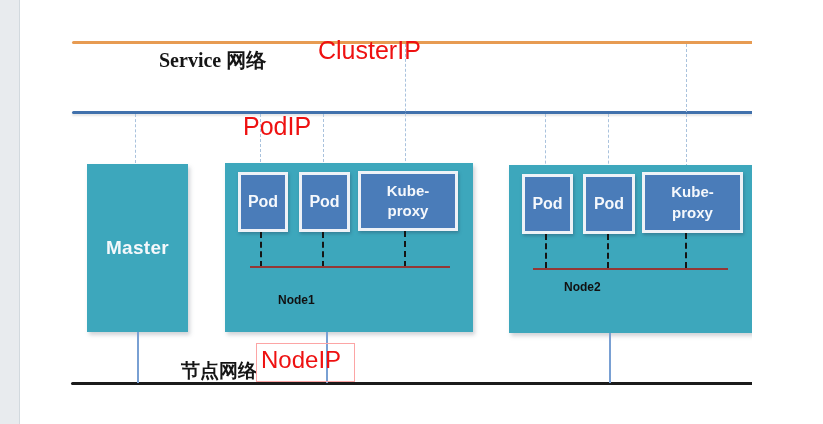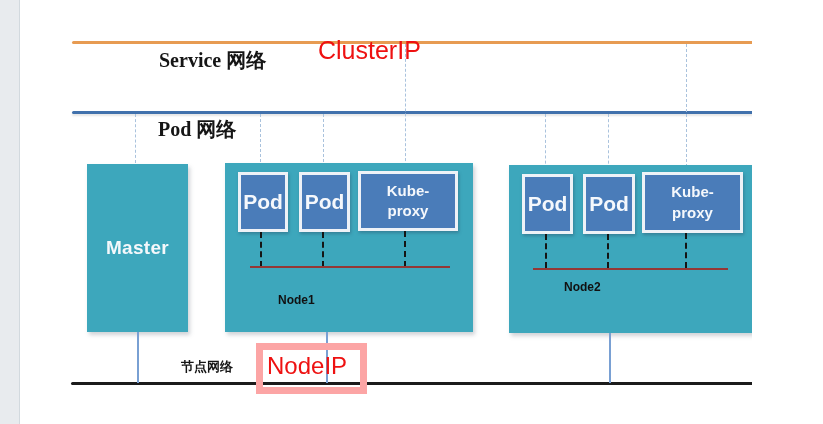--- a/index.html
+++ b/index.html
@@ -8,41 +8,41 @@
     overflow:hidden;font-family:"Liberation Sans",sans-serif;
   }
   .gutter{position:absolute;left:0;top:0;width:19px;height:424px;background:#e8ebee;border-right:1px solid #d2d9de;}
   .hline{position:absolute;border-radius:2px;}
   .service-line{left:72px;top:41px;width:691px;height:3px;background:#e79b52;}
   .podnet-line{left:72px;top:111px;width:691px;height:3px;background:#4171ac;box-shadow:0 2px 2px rgba(150,150,150,.25);}
   .nodenet-line{left:71px;top:382px;width:692px;height:3px;background:#1b1b1b;}
   .net-label{position:absolute;color:#151515;font-family:"Liberation Serif","DejaVu Serif",serif;font-weight:bold;font-size:20px;white-space:nowrap;}
   .svc-label{left:159px;top:47px;}
   .pod-label{left:158px;top:116px;}
-  .nodenet-label{left:181px;top:358px;font-size:13px;}
+  .nodenet-label{left:181px;top:358px;font-size:19px;}
   .red-ann{position:absolute;color:#ee1111;font-size:25px;font-weight:400;white-space:nowrap;}
   .cluster-ip{left:286px;top:36px;margin-left:32px;}
   .pod-ip{left:243px;top:112px;}
-  .nodeip-box{position:absolute;left:256px;top:343px;width:97px;height:37px;border:7px solid #fca5a5;background:transparent;}
+  .nodeip-box{position:absolute;left:256px;top:343px;width:97px;height:37px;border:1px solid #fca5a5;background:transparent;}
   .nodeip-box span{position:absolute;left:4px;top:2px;color:#ee1111;font-size:24px;white-space:nowrap;}
   .vdash{position:absolute;width:0;border-left:1px dashed #a9c2dd;}
   .bdash{position:absolute;width:0;border-left:2px dashed #151515;}
   .vsolid{position:absolute;width:2px;background:#79a0d3;}
   .busline{position:absolute;height:2px;background:#953735;}
   .tealbox{position:absolute;background:#3da7bc;box-shadow:2px 3px 4px rgba(120,130,140,.35);}
   .master-box{left:87px;top:164px;width:101px;height:168px;display:flex;align-items:center;justify-content:center;}
   .master-box .lbl{color:#f4f8fb;font-size:19px;font-weight:600;letter-spacing:.3px;}
   .node1-box{left:225px;top:163px;width:248px;height:169px;}
   .node2-box{left:509px;top:165px;width:248px;height:168px;}
   .node-lbl{position:absolute;color:#111;font-size:12px;font-weight:600;}
   .node1-lbl{left:278px;top:293px;}
   .node2-lbl{left:564px;top:280px;}
   .podbox{position:absolute;box-sizing:border-box;background:#4a7cb9;border:3px solid #eef2f7;
     box-shadow:1px 2px 3px rgba(40,60,90,.35);display:flex;align-items:center;justify-content:center;}
-  .podbox .lbl{color:#f5f8fc;font-size:21px;font-weight:600;}
+  .podbox .lbl{color:#f5f8fc;font-size:16px;font-weight:600;}
   .kpbox .lbl{font-size:15px;line-height:1.35;text-align:center;width:54px;}
   .n1p1{left:238px;top:172px;width:50px;height:60px;}
   .n1p2{left:299px;top:172px;width:51px;height:60px;}
   .n1kp{left:358px;top:171px;width:100px;height:60px;}
   .n2p1{left:522px;top:174px;width:51px;height:60px;}
   .n2p2{left:583px;top:174px;width:52px;height:60px;}
   .n2kp{left:642px;top:172px;width:101px;height:61px;}
   .watermark{position:absolute;right:11px;top:397px;color:#9b9b9b;font-size:16px;white-space:nowrap;}
 </style>
 </head>
@@ -51,21 +51,21 @@
 <div id="stage">
 
   <div class="gutter"></div>
 
   <div class="hline service-line"></div>
   <div class="hline podnet-line"></div>
   <div class="hline nodenet-line"></div>
 
   <div class="net-label svc-label">Service 网络</div>
   <div class="red-ann cluster-ip">ClusterIP</div>
-  <div class="net-label pod-label">Pod 网络</div>
+  <div class="red-ann pod-ip">PodIP</div>
   <div class="net-label nodenet-label">节点网络</div>
 
   <div class="vdash" style="left:135px;top:114px;height:49px;"></div>
   <div class="vdash" style="left:260px;top:114px;height:58px;"></div>
   <div class="vdash" style="left:323px;top:114px;height:58px;"></div>
   <div class="vdash" style="left:405px;top:44px;height:127px;"></div>
   <div class="vdash" style="left:545px;top:114px;height:60px;"></div>
   <div class="vdash" style="left:608px;top:114px;height:60px;"></div>
   <div class="vdash" style="left:686px;top:44px;height:128px;"></div>
 

